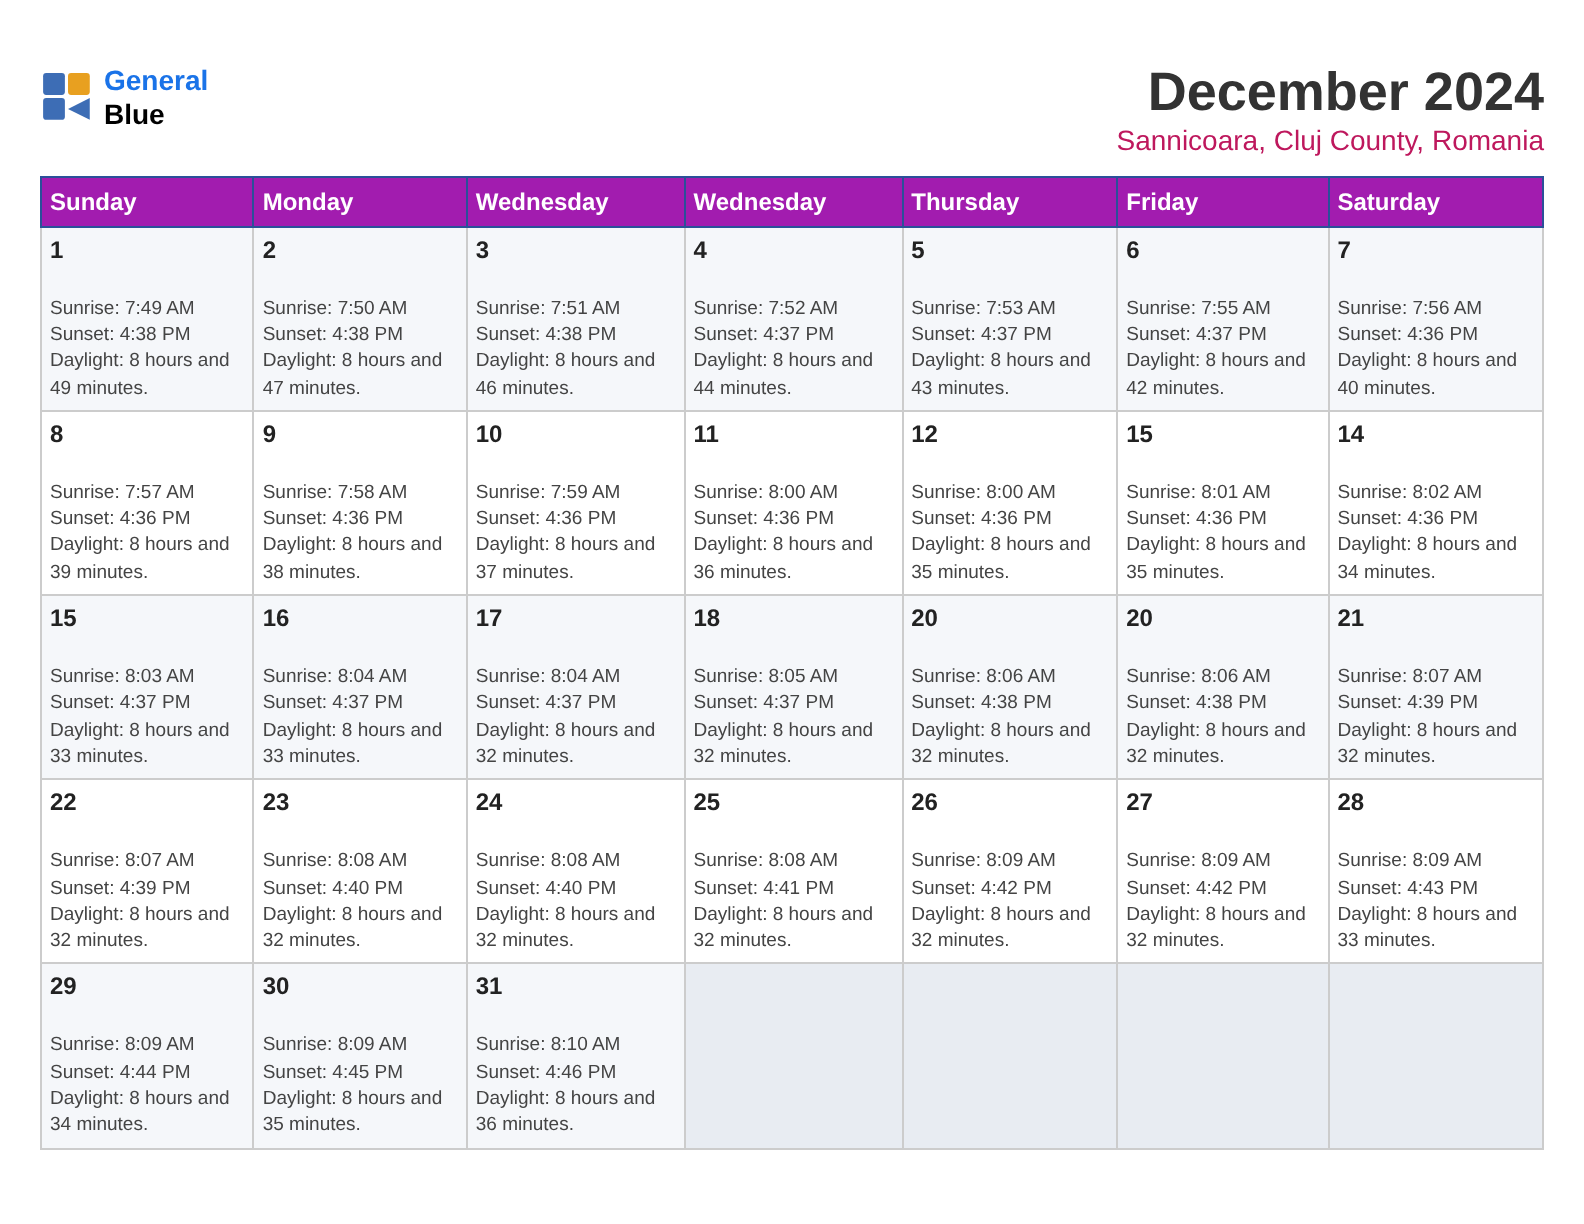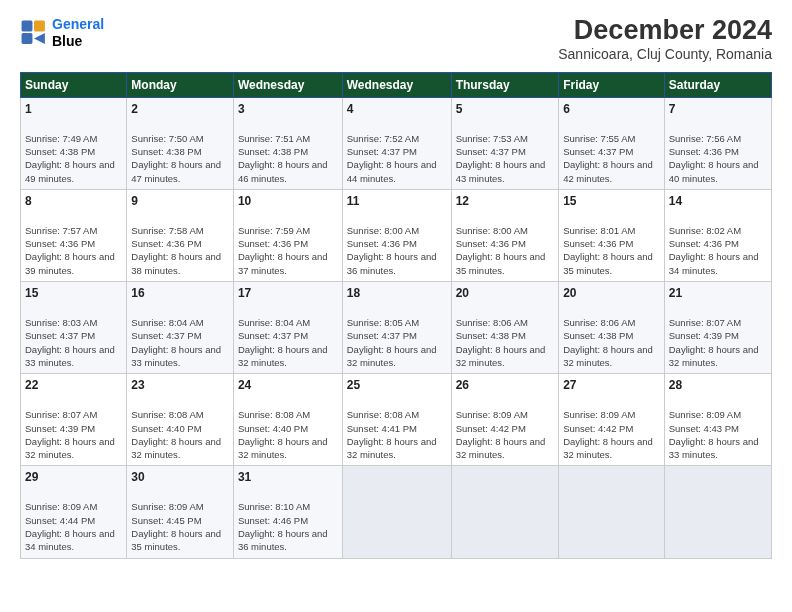--- a/index.html
+++ b/index.html
@@ -7,21 +7,21 @@
       font-family: Arial, sans-serif;
       background: #fff;
       width: 792px;
       height: 612px;
       overflow: hidden;
     }
     .page {
       width: 792px;
       height: 612px;
       background: #fff;
-      padding: 16px 20px 10px 20px;
+      padding: 32px 20px 10px 20px;
     }
     .header {
       display: flex;
       justify-content: space-between;
       align-items: flex-start;
       margin-bottom: 10px;
     }
     .logo {
       display: flex;
       align-items: center;
@@ -44,29 +44,29 @@
       text-align: right;
     }
     .month-title {
       font-size: 27px;
       font-weight: bold;
       color: #333;
       line-height: 1.1;
     }
     .subtitle {
       font-size: 14px;
-      color: #404040;
+      color: #be185d;
     }
     .calendar {
       width: 100%;
       border-collapse: collapse;
       font-size: 10.5px;
     }
     .calendar thead th {
-      background: #14532d;
+      background: #a21caf;
       color: #fff;
       padding: 5px 4px;
       font-size: 12px;
       font-weight: bold;
       text-align: left;
       border: 1px solid #2a5099;
     }
     .calendar tbody tr {
       border-bottom: 1px solid #ccc;
     }

